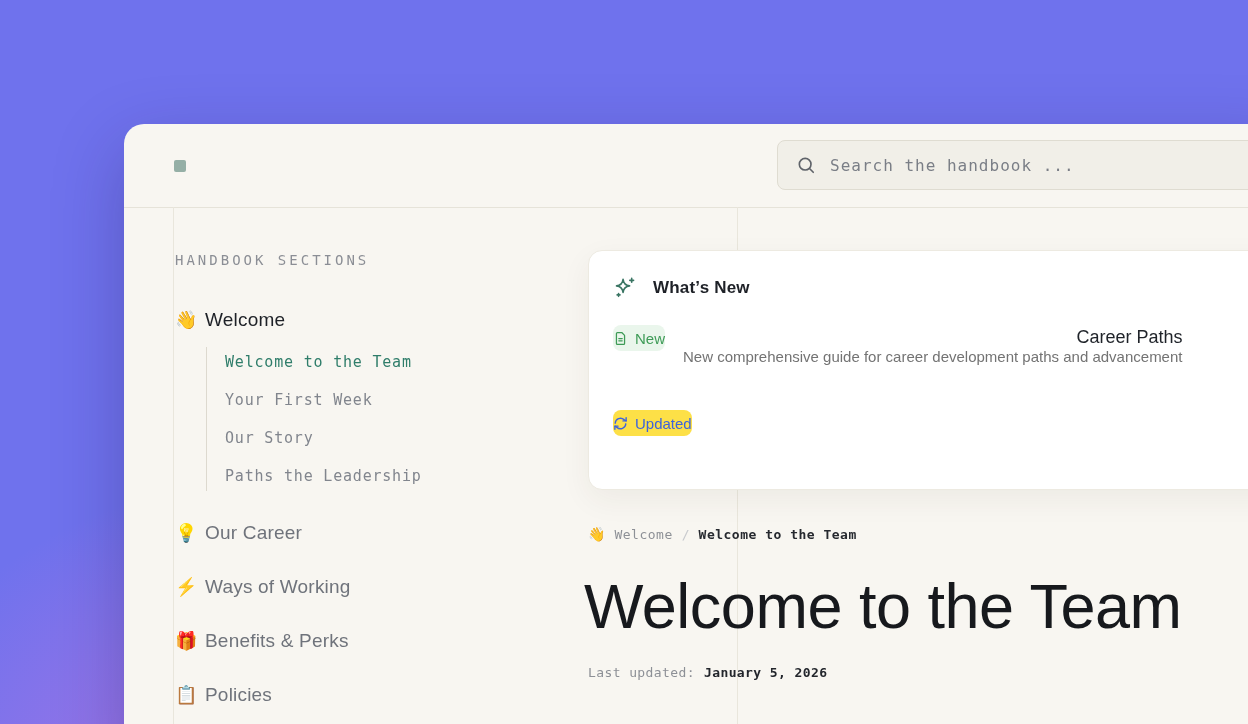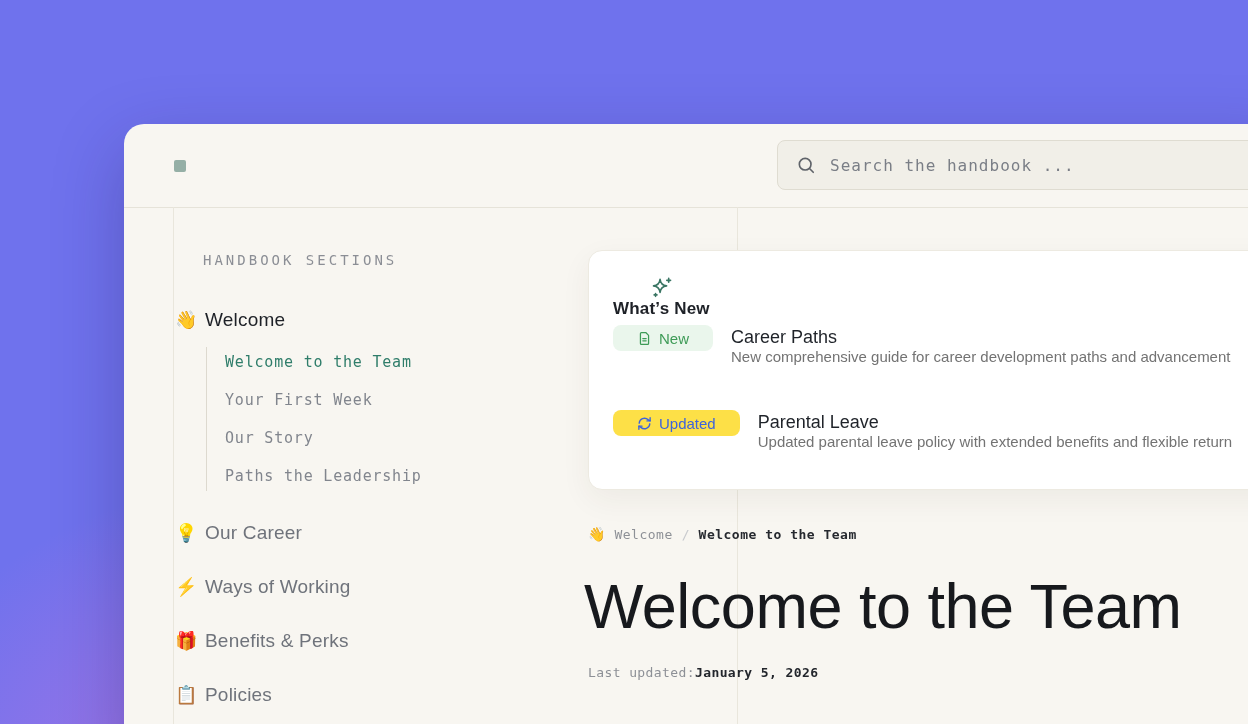--- a/index.html
+++ b/index.html
@@ -26,56 +26,56 @@
     background:#f1efe8;border:1px solid #dfdcd1;border-radius:8px;
     display:flex;align-items:center;gap:14px;padding:0 18px;cursor:text;
   }
   .search .ph{font-family:"DejaVu Sans Mono",monospace;font-size:16px;letter-spacing:1px;color:#7a7e86;}
   
   .vline{position:absolute;top:83px;bottom:0;width:1px;background:#e9e6dc;}
   .v1{left:49px;}
   .v2{left:613px;}
   
   .sb-heading{position:absolute;left:51px;top:128px;font-family:"DejaVu Sans Mono",monospace;
-    font-size:14px;letter-spacing:3px;color:#8b8e95;padding-left:28px;}
+    font-size:14px;letter-spacing:3px;color:#8b8e95;}
   .sec-row{position:absolute;left:51px;display:flex;align-items:center;gap:9px;height:24px;cursor:pointer;}
   .sec-emoji{font-size:18px;width:21px;line-height:24px;}
   .sec-label{font-size:19px;color:#6f737b;font-weight:400;letter-spacing:.2px;}
   .sec-row.active .sec-label{color:#1e2127;font-weight:500;}
   .sb-sub{position:absolute;left:82px;top:223px;width:340px;border-left:1px solid #ddd9cf;height:144px;}
   .sub-item{position:absolute;left:18px;font-family:"DejaVu Sans Mono",monospace;font-size:15px;
     letter-spacing:.8px;color:#81858d;white-space:nowrap;cursor:pointer;}
   .sub-item.active{color:#2f7d6a;}
   
   .card{
     position:absolute;left:464px;top:126px;width:746px;height:240px;box-sizing:border-box;
     background:#ffffff;border:1px solid #edeae1;border-radius:14px;
     box-shadow:0 10px 30px rgba(60,50,30,.06);
   }
-  .wn-header{position:absolute;left:24px;top:25px;display:flex;align-items:center;gap:0;flex-direction:column;}
+  .wn-header{position:absolute;left:24px;top:25px;display:flex;align-items:center;gap:17px;}
   .wn-title{font-size:17px;font-weight:700;color:#1e2127;letter-spacing:.2px;}
   .wn-row{position:absolute;left:24px;right:10px;display:flex;align-items:flex-start;gap:18px;cursor:pointer;}
   .wn-row1{top:74px;}
   .wn-row2{top:159px;}
-  .badge{display:inline-flex;align-items:center;gap:7px;height:26px;padding:0 24px;border-radius:8px;
+  .badge{display:inline-flex;align-items:center;gap:7px;height:26px;padding:0 0;border-radius:8px;
     font-size:15px;font-weight:500;white-space:nowrap;}
   .badge.new{background:#eaf6ec;color:#3e9b57;}
   .badge.updated{background:#fde047;color:#3d63dd;}
-  .wn-text{display:flex;flex-direction:column;min-width:0;}
+  .wn-text{display:flex;flex-direction:column;min-width:0;text-align:right;}
   .wn-item-title{font-size:18px;font-weight:500;color:#1f2329;line-height:22px;margin-top:1px;}
   .wn-item-desc{font-size:15px;color:#737373;line-height:18px;white-space:nowrap;}
   
   .crumbs{position:absolute;left:464px;top:400px;display:flex;align-items:center;gap:9px;height:20px;}
   .crumb-emoji{font-size:14px;line-height:20px;}
   .crumb{font-family:"DejaVu Sans Mono",monospace;font-size:13px;letter-spacing:.5px;color:#8d9096;cursor:pointer;}
   .crumb-sep{font-family:"DejaVu Sans Mono",monospace;font-size:13px;color:#c7c9cd;}
   .crumb.current{color:#26292f;font-weight:700;cursor:default;}
   .page-title{position:absolute;left:460px;top:446px;margin:0;font-size:63px;line-height:72px;
     font-weight:500;color:#17191d;letter-spacing:-.5px;white-space:nowrap;}
-  .updated-line{position:absolute;left:464px;top:541px;display:flex;
+  .updated-line{position:absolute;left:464px;top:541px;display:flex;gap:9px;
     font-family:"DejaVu Sans Mono",monospace;font-size:13px;letter-spacing:.4px;}
   .updated-label{color:#8d9096;}
   .updated-value{color:#23262c;font-weight:700;}
   svg{display:block;}
 </style>
 </head>
 <body>
 
 <div class="window">
 
@@ -161,24 +161,20 @@
         <span>
           <svg width="15" height="15" viewBox="0 0 24 24" fill="none" stroke="#3d63dd" stroke-width="2.2" stroke-linecap="round" stroke-linejoin="round">
             <path d="M21 2.8v5h-5"></path>
             <path d="M3.5 11.5a8.5 8.5 0 0 1 14.2-5.7L21 7.8"></path>
             <path d="M3 21.2v-5h5"></path>
             <path d="M20.5 12.5a8.5 8.5 0 0 1-14.2 5.7L3 16.2"></path>
           </svg>
         </span>
         <span>Updated</span>
       </span>
-      <span class="wn-text">
-        <span class="wn-item-title">Parental Leave</span>
-        <span class="wn-item-desc">Updated parental leave policy with extended benefits and flexible return</span>
-      </span>
     </div>
   </div>
 
   <div class="crumbs">
     <span class="crumb-emoji">👋</span>
     <span class="crumb">Welcome</span>
     <span class="crumb-sep">/</span>
     <span class="crumb current">Welcome to the Team</span>
   </div>
 

